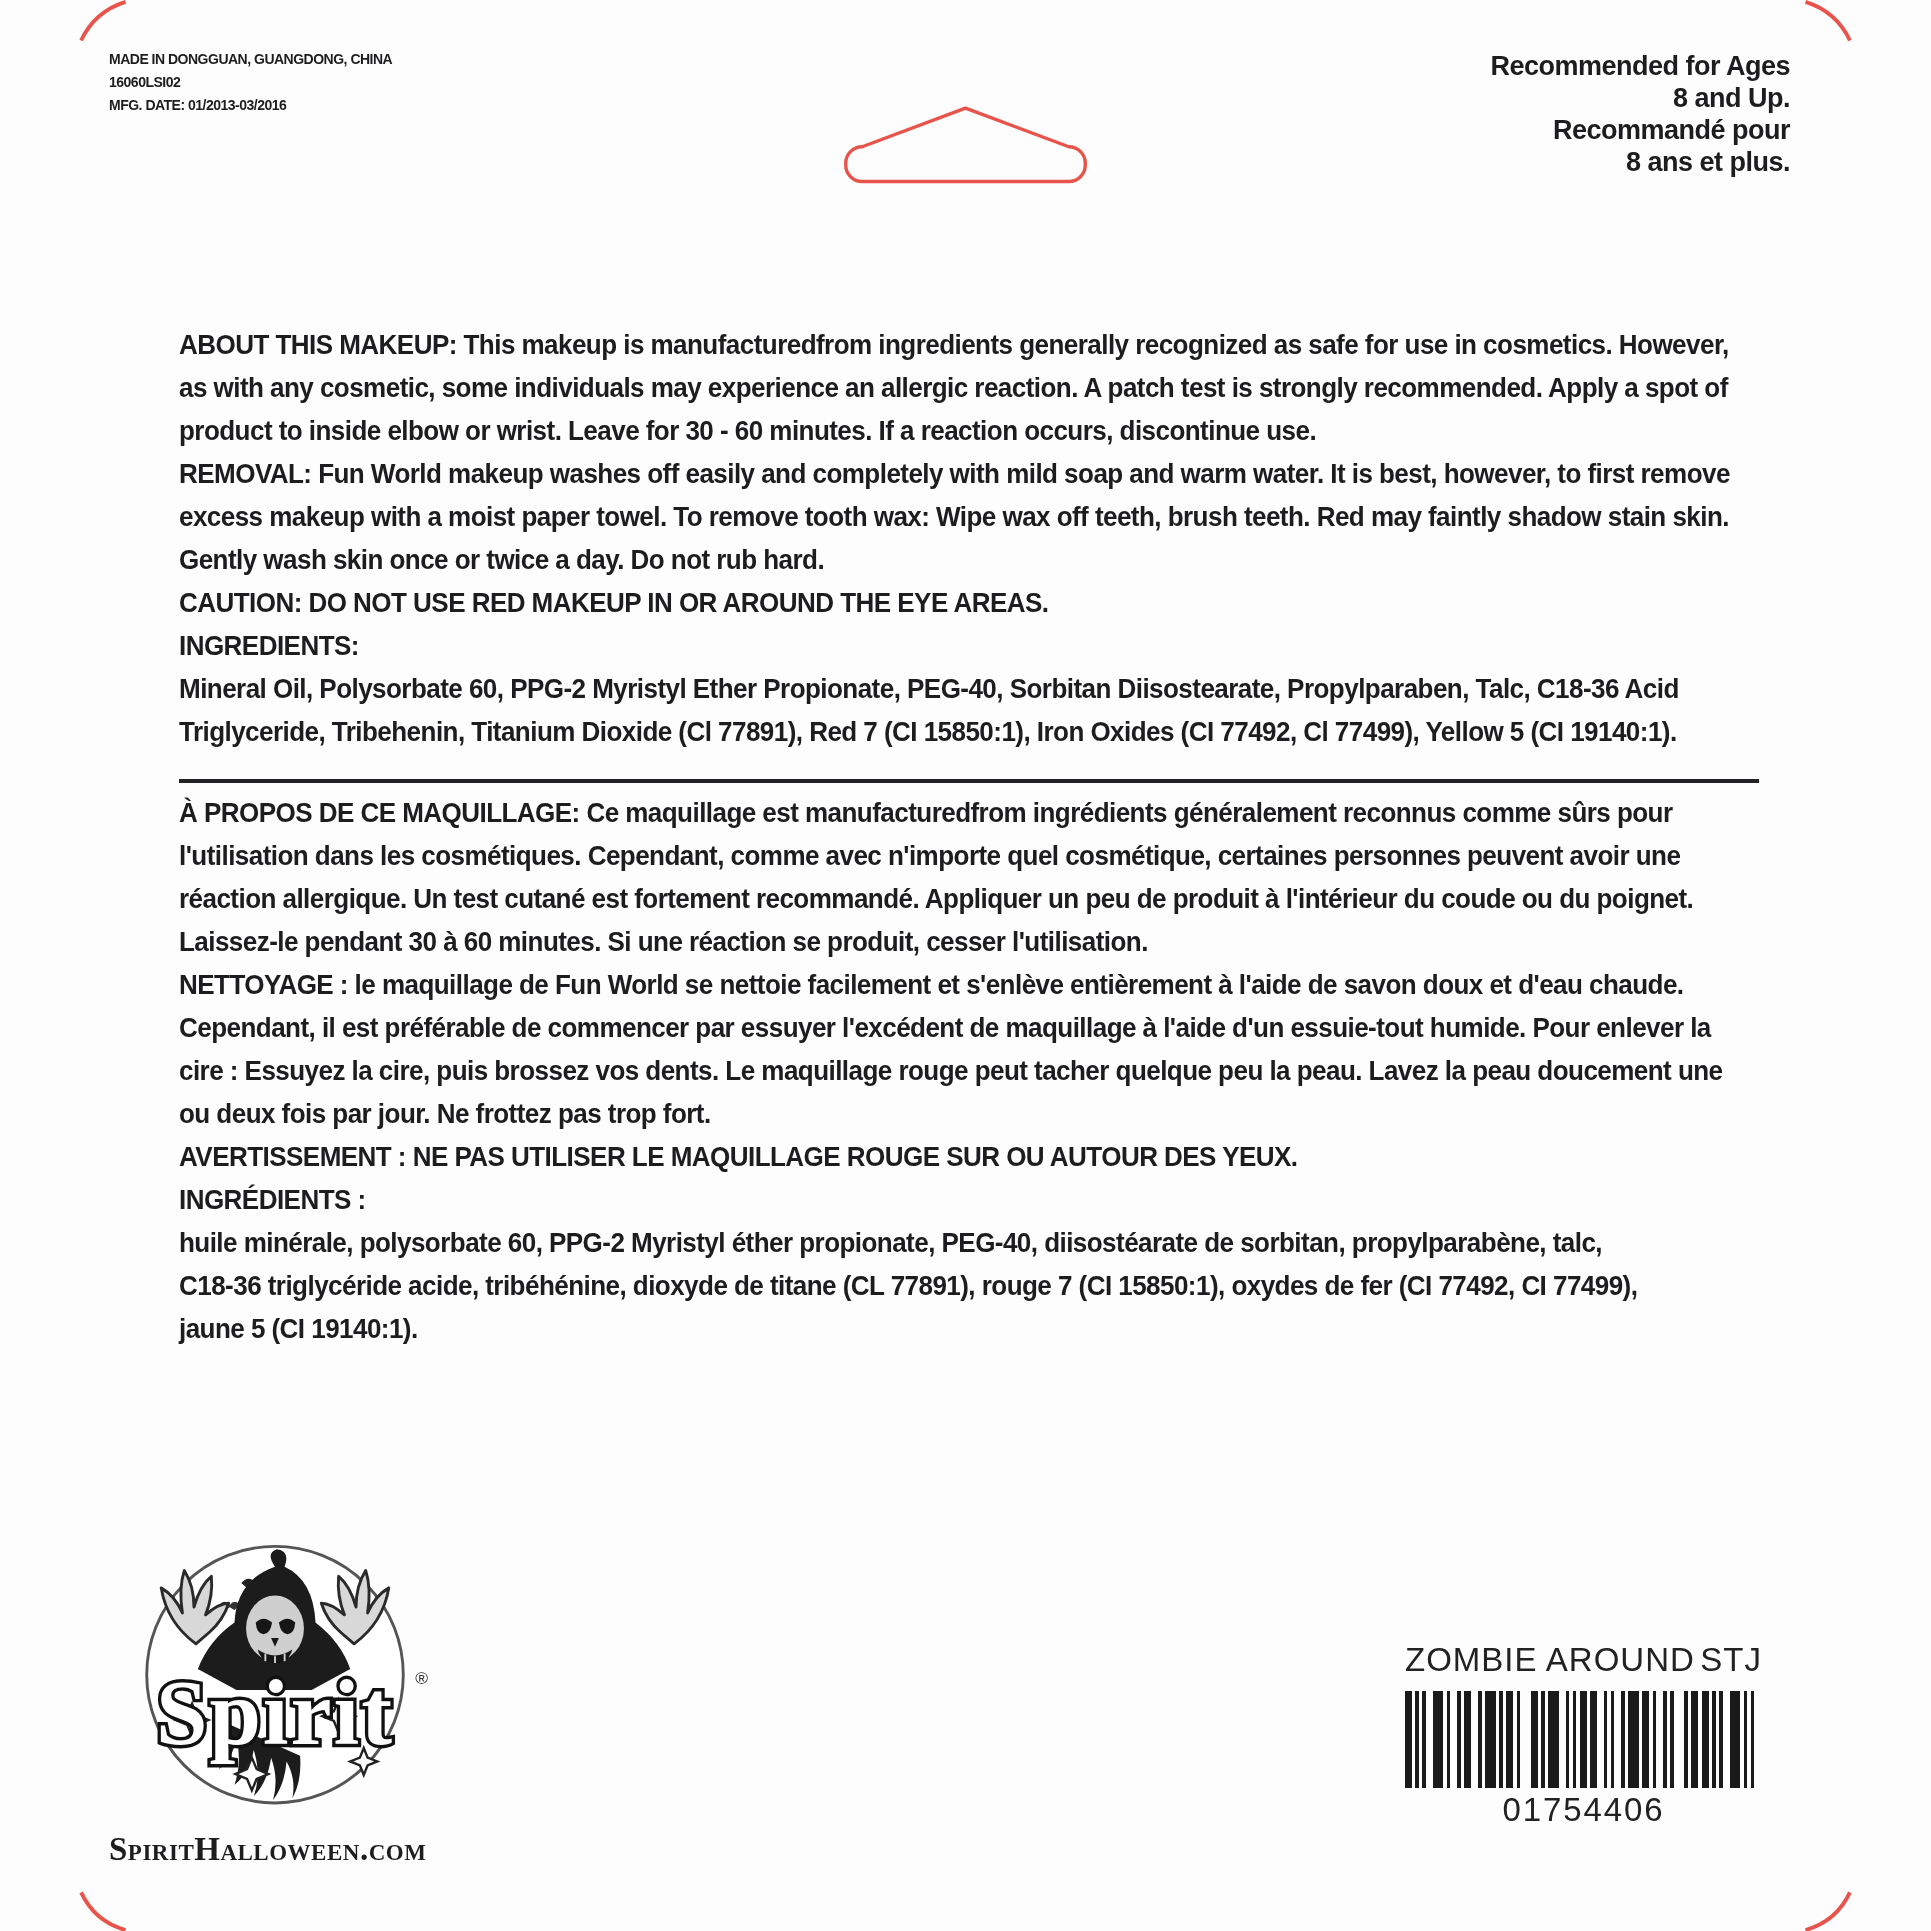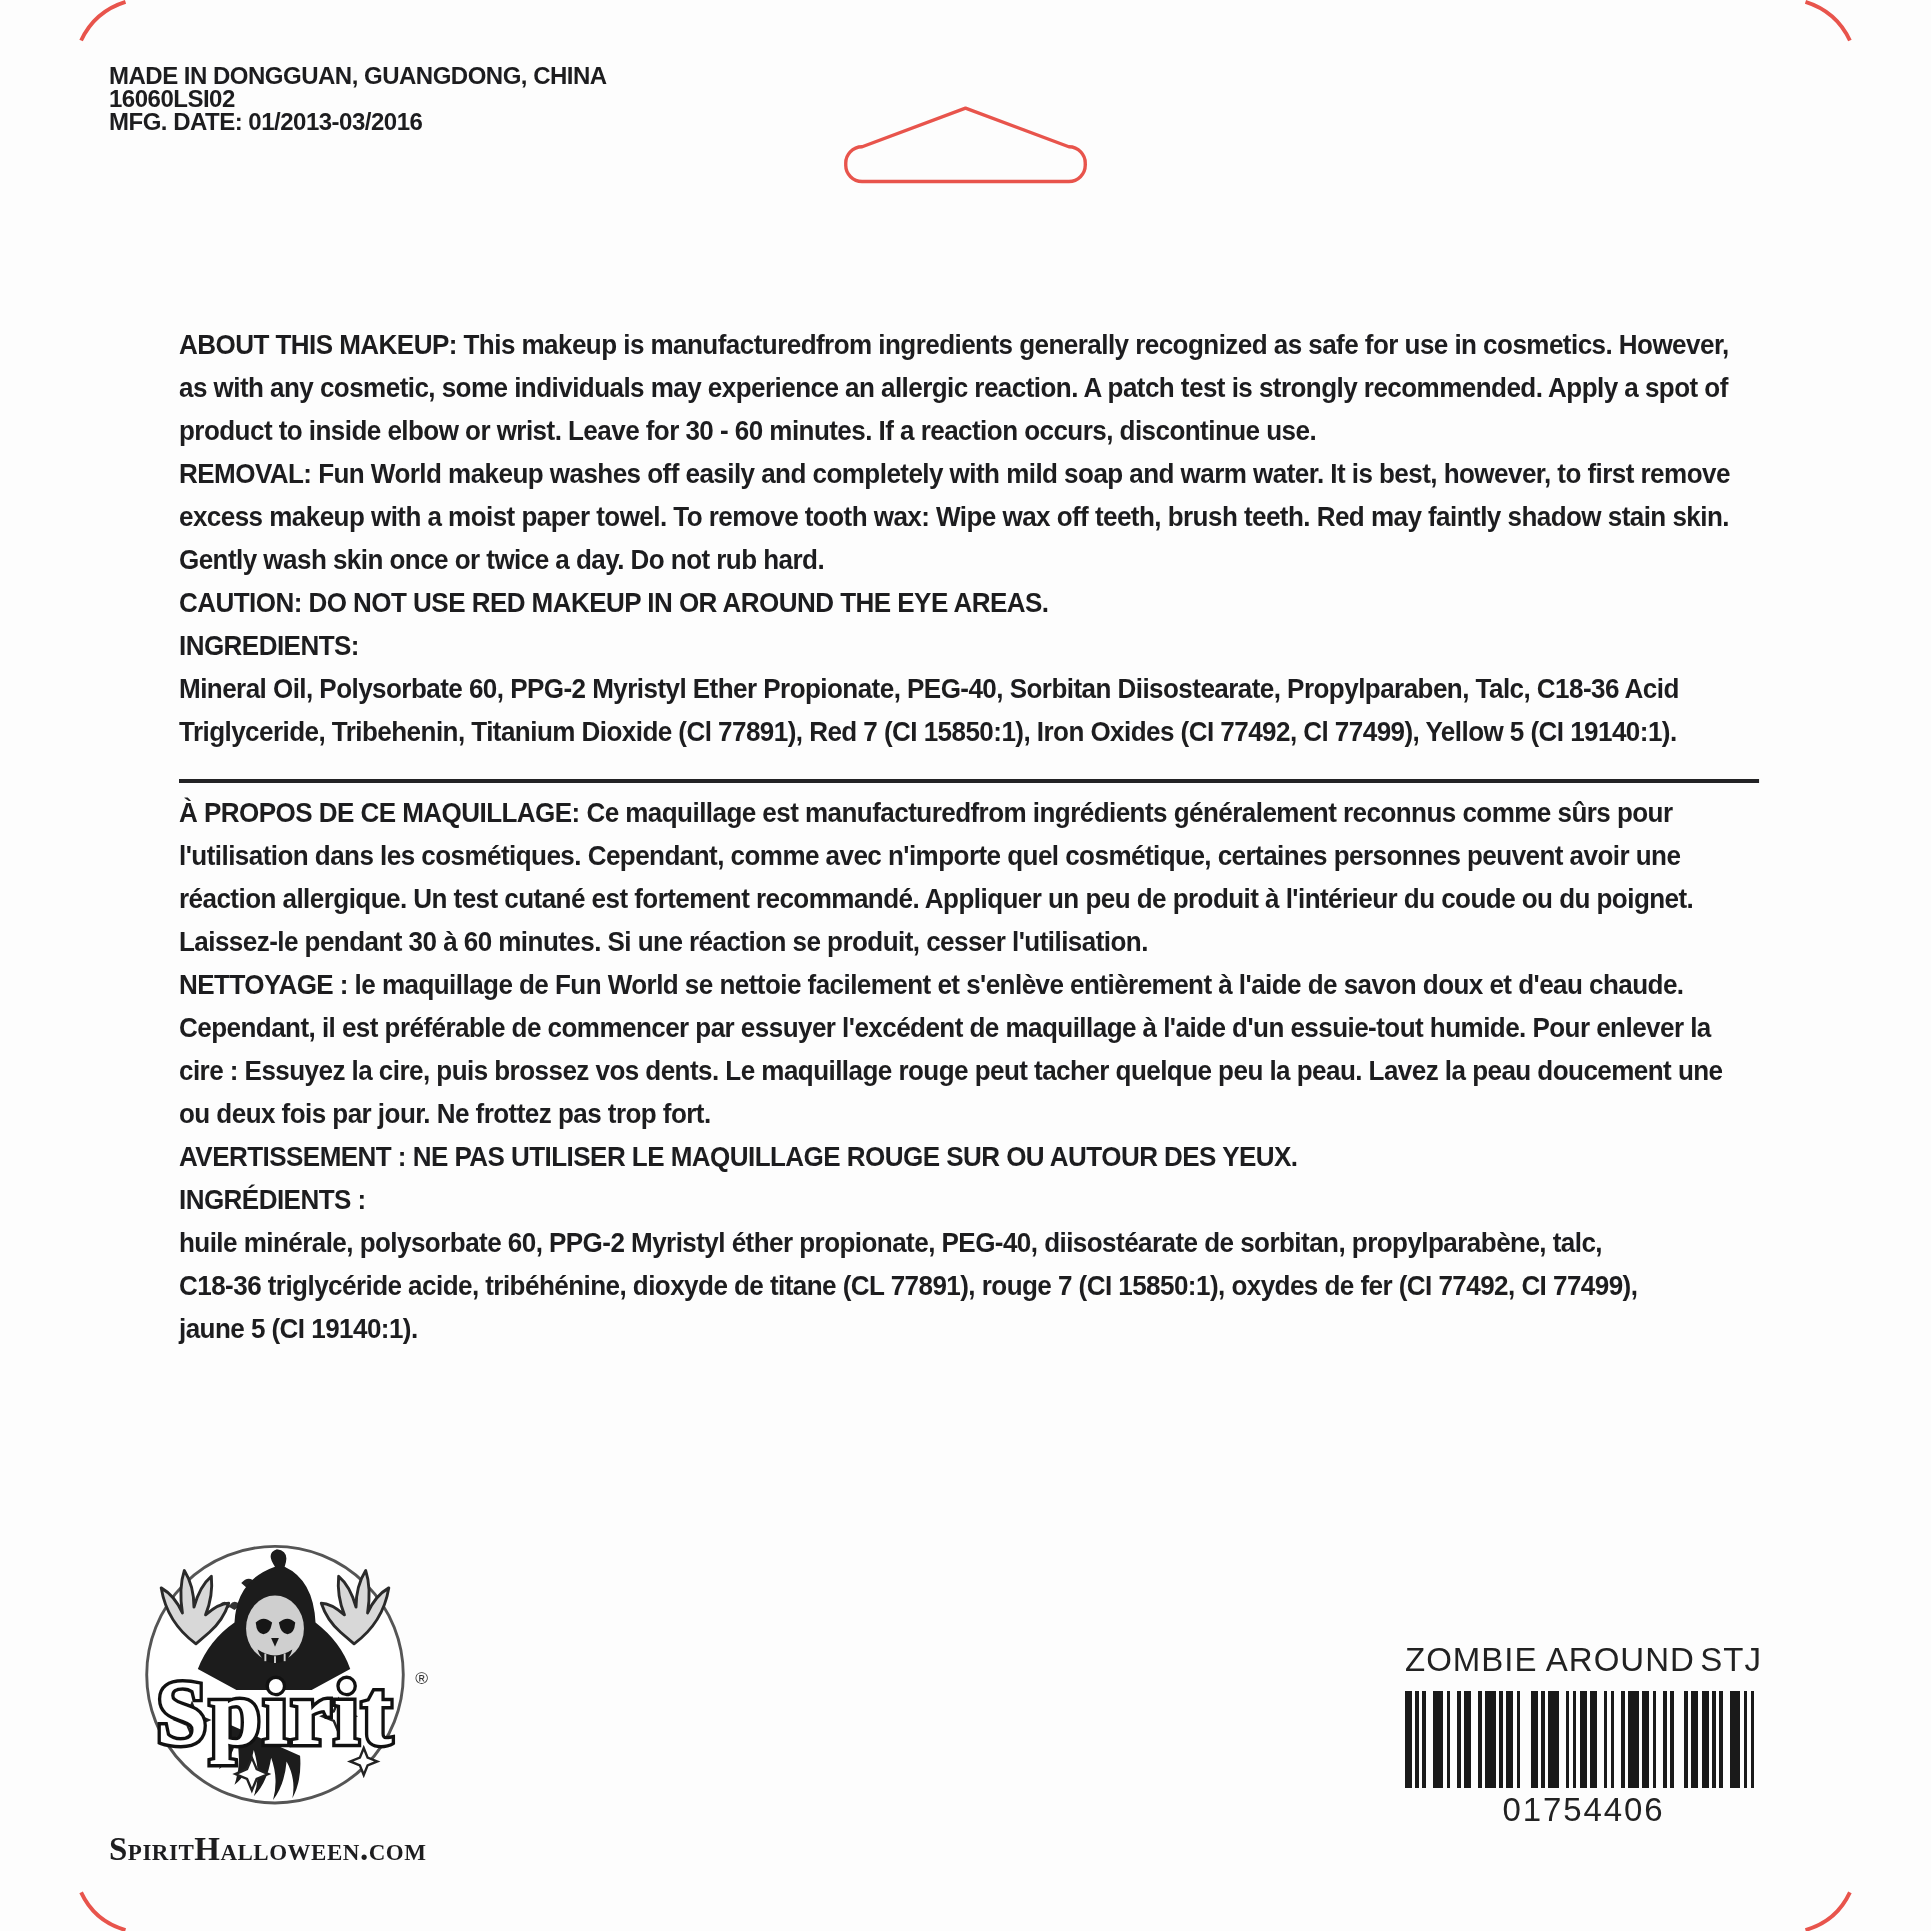--- a/index.html
+++ b/index.html
@@ -1,21 +1,21 @@
 <!DOCTYPE html>
 <html><head>
 <meta charset="utf-8">
 <style>
   html,body{margin:0;padding:0;background:#fff;}
   #canvas{position:relative;width:1931px;height:1931px;background:#fdfdfd;overflow:hidden;
           font-family:"Liberation Sans", sans-serif;color:#1d1d1f;}
   .abs{position:absolute;}
   
   .cond{font-weight:bold;letter-spacing:-0.5px;}
-  .tl-block{left:109px;top:48px;font-size:24px;line-height:23px;margin-top:16px;}
+  .tl-block{left:109px;top:48px;font-size:14px;line-height:23px;}
   .tr-block{right:141px;top:50px;font-size:27px;line-height:32px;text-align:right;letter-spacing:-0.5px;font-weight:bold;}
   
   #main-col{left:179px;top:323px;width:1699px;transform:scaleX(0.93);transform-origin:left top;}
   #main-col p{margin:0;font-size:28px;line-height:43px;font-weight:bold;letter-spacing:-0.6px;}
   p.removal{margin-top:24px;}
   p.caution{margin-top:37px;font-size:29px;letter-spacing:0.2px;}
   p.ing-head{margin-top:31px;font-size:29px;letter-spacing:0.2px;}
   .divider{margin-top:26px;height:3.9px;background:#232325;border:0;width:100%;}
   p.fr-about{margin-top:35px;}
   p.fr-clean{margin-top:15.4px;}
@@ -50,20 +50,26 @@
 
     <path d="M1000,112 L893,152 A17,17 0 0 0 876,170 A17,17 0 0 0 894,188 L1106,188 A17,17 0 0 0 1124,170 A17,17 0 0 0 1107,152 Z" fill="none" stroke="#e8544c" stroke-width="3.5" stroke-linejoin="round"></path>
   </svg>
 
   <div class="abs tl-block cond">
     <div>MADE IN DONGGUAN, GUANGDONG, CHINA</div>
     <div>16060LSI02</div>
     <div>MFG. DATE: 01/2013-03/2016</div>
   </div>
 
+  <div class="abs tr-block">
+    <div>Recommended for Ages</div>
+    <div>8 and Up.</div>
+    <div>Recommandé pour</div>
+    <div>8 ans et plus.</div>
+  </div>
 
   <div class="abs" id="main-col">
     <p>ABOUT THIS MAKEUP: This makeup is manufacturedfrom ingredients generally recognized as safe for use in cosmetics. However, as with any cosmetic, some individuals may experience an allergic reaction. A patch test is strongly recommended. Apply a spot of product to inside elbow or wrist. Leave for 30 - 60 minutes. If a reaction occurs, discontinue use.</p>
     <p class="removal">REMOVAL: Fun World makeup washes off easily and completely with mild soap and warm water. It is best, however, to first remove excess makeup with a moist paper towel. To remove tooth wax: Wipe wax off teeth, brush teeth. Red may faintly shadow stain skin. Gently wash skin once or twice a day. Do not rub hard.</p>
     <p class="caution">CAUTION: DO NOT USE RED MAKEUP IN OR AROUND THE EYE AREAS.</p>
     <p class="ing-head">INGREDIENTS:</p>
     <p>Mineral Oil, Polysorbate 60, PPG-2 Myristyl Ether Propionate, PEG-40, Sorbitan Diisostearate, Propylparaben, Talc, C18-36 Acid Triglyceride, Tribehenin, Titanium Dioxide (Cl 77891), Red 7 (CI 15850:1), Iron Oxides (CI 77492, Cl 77499), Yellow 5 (CI 19140:1).</p>
     <hr class="divider">
     <p class="fr-about">À PROPOS DE CE MAQUILLAGE: Ce maquillage est manufacturedfrom ingrédients généralement reconnus comme sûrs pour l'utilisation dans les cosmétiques. Cependant, comme avec n'importe quel cosmétique, certaines personnes peuvent avoir une réaction allergique. Un test cutané est fortement recommandé. Appliquer un peu de produit à l'intérieur du coude ou du poignet. Laissez-le pendant 30 à 60 minutes. Si une réaction se produit, cesser l'utilisation.</p>
     <p class="fr-clean">NETTOYAGE : le maquillage de Fun World se nettoie facilement et s'enlève entièrement à l'aide de savon doux et d'eau chaude. Cependant, il est préférable de commencer par essuyer l'excédent de maquillage à l'aide d'un essuie-tout humide. Pour enlever la cire : Essuyez la cire, puis brossez vos dents. Le maquillage rouge peut tacher quelque peu la peau. Lavez la peau doucement une ou deux fois par jour. Ne frottez pas trop fort.</p>

